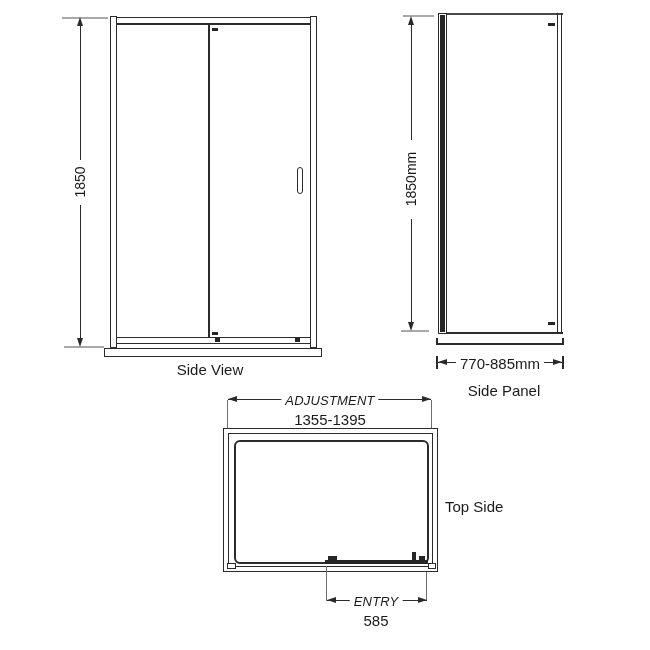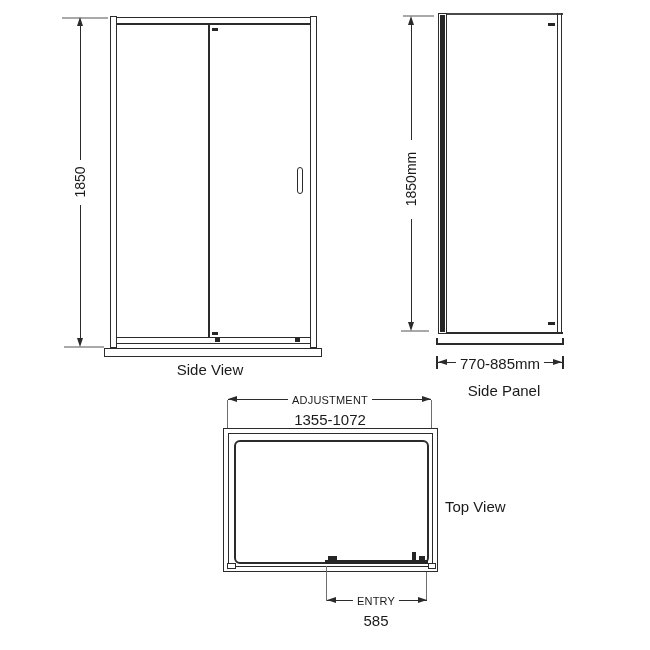--- a/index.html
+++ b/index.html
@@ -18,21 +18,21 @@
   
   .arr{position:absolute;width:0;height:0;}
   .arr-up{border-left:3.5px solid transparent;border-right:3.5px solid transparent;border-bottom:9px solid #2b2b2b;}
   .arr-down{border-left:3.5px solid transparent;border-right:3.5px solid transparent;border-top:9px solid #2b2b2b;}
   .arr-left{border-top:3.5px solid transparent;border-bottom:3.5px solid transparent;border-right:9px solid #2b2b2b;}
   .arr-right{border-top:3.5px solid transparent;border-bottom:3.5px solid transparent;border-left:9px solid #2b2b2b;}
   
   .lbl{position:absolute;font-size:15px;color:#1a1a1a;white-space:nowrap;}
   .dimtxt{position:absolute;transform:translate(-50%,-50%);background:#fff;padding:0 4px;
           font-size:15px;white-space:nowrap;text-align:center;}
-  .dimtxt-sm{font-size:11px;letter-spacing:.2px;}
+  .dimtxt-sm{font-size:13px;letter-spacing:.2px;font-style:italic;}
   .vtext{position:absolute;transform:translate(-50%,-50%) rotate(-90deg);background:#fff;
          padding:0 3px;font-size:14px;white-space:nowrap;}
 </style>
 </head>
 <body>
 
 <div class="canvas">
 
   <div>
 
@@ -113,26 +113,26 @@
 
     <div class="rect" style="left:227px;top:563px;width:9px;height:6px;"></div>
     <div class="rect" style="left:428px;top:563px;width:8px;height:6px;"></div>
 
     <div class="linev ext2" style="left:227px;top:400px;height:28px;"></div>
     <div class="linev ext2" style="left:431px;top:400px;height:28px;"></div>
     <div class="lineh" style="left:228px;top:399px;width:203px;"></div>
     <div class="arr arr-left" style="left:228px;top:396px;"></div>
     <div class="arr arr-right" style="left:422px;top:396px;"></div>
     <div class="dimtxt dimtxt-sm" style="left:330px;top:400px;">ADJUSTMENT</div>
-    <div class="dimtxt" style="left:330px;top:419px;">1355-1072</div>
+    <div class="dimtxt" style="left:330px;top:419px;">1355-1395</div>
 
     <div class="linev ext2" style="left:326px;top:566px;height:35px;"></div>
     <div class="linev ext2" style="left:426px;top:572px;height:29px;"></div>
     <div class="lineh" style="left:327px;top:600px;width:100px;"></div>
     <div class="arr arr-left" style="left:327px;top:597px;"></div>
     <div class="arr arr-right" style="left:418px;top:597px;"></div>
     <div class="dimtxt dimtxt-sm" style="left:376px;top:601px;">ENTRY</div>
     <div class="dimtxt" style="left:376px;top:620px;">585</div>
 
-    <div class="lbl" style="left:445px;top:498px;">Top View</div>
+    <div class="lbl" style="left:445px;top:498px;">Top Side</div>
   </div>
 
 </div>
 
 </body></html>

